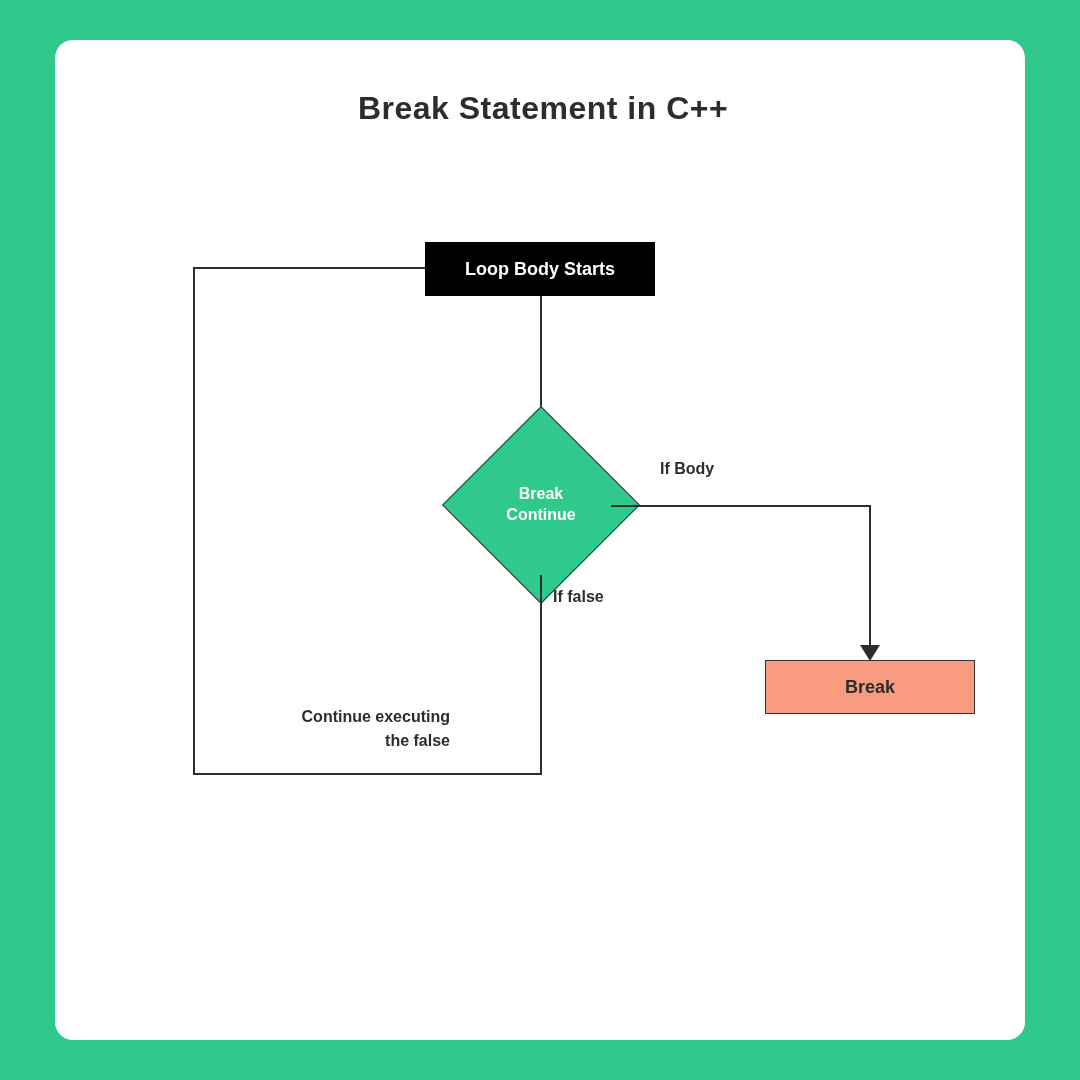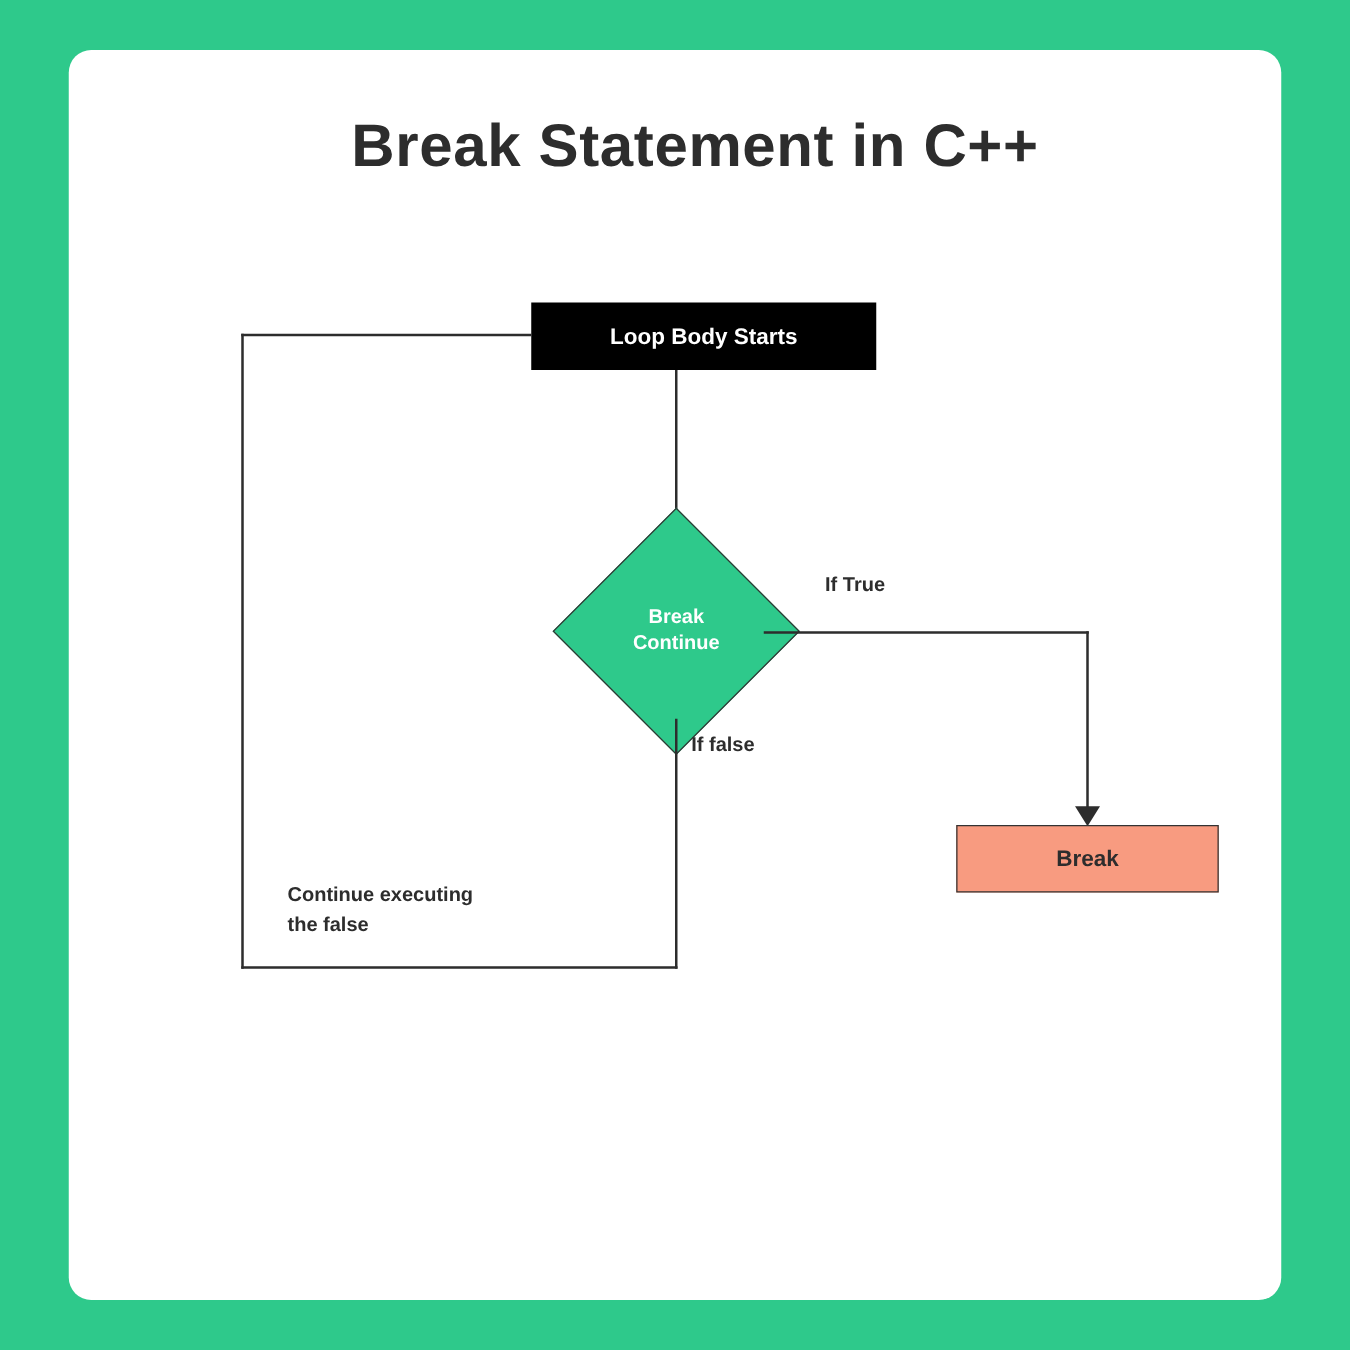--- a/index.html
+++ b/index.html
@@ -15,33 +15,33 @@
     top: 40px;
     left: 55px;
     width: 970px;
     height: 1000px;
     background: #ffffff;
     border-radius: 18px;
   }
   .title {
     position: absolute;
     top: 50px;
-    left: 16px;
+    left: 3px;
     width: 100%;
     text-align: center;
-    font-size: 48px;
+    font-size: 32px;
     font-weight: 700;
     color: #2d2d2d;
     letter-spacing: 0.5px;
   }
   .node-start {
     position: absolute;
     top: 202px;
     left: 370px;
-    width: 276px;
+    width: 230px;
     height: 54px;
     background: #000000;
     color: #ffffff;
     display: flex;
     align-items: center;
     justify-content: center;
     font-size: 18px;
     font-weight: 600;
   }
   .diamond-wrap {
@@ -97,21 +97,21 @@
     position: absolute;
     font-size: 16px;
     font-weight: 600;
     color: #2d2d2d;
   }
   .label-true { top: 420px; left: 605px; }
   .label-false { top: 548px; left: 498px; }
   .label-continue {
     top: 665px;
     left: 175px;
-    text-align: left;
+    text-align: right;
     line-height: 1.5;
     width: 220px;
   }
   
   .line { position: absolute; background: #2d2d2d; }
   
   .l1 { top: 256px; left: 485px; width: 2px; height: 130px; }
   
   .l2 { top: 465px; left: 556px; width: 260px; height: 2px; }
   .l3 { top: 465px; left: 814px; width: 2px; height: 146px; }
@@ -149,21 +149,21 @@
   <div class="arrow arrow-down a1"></div>
 
   <div class="diamond-wrap">
     <div class="diamond"></div>
     <div class="diamond-text">
       <span>Break</span>
       <span>Continue</span>
     </div>
   </div>
 
-  <div class="label label-true">If  True</div>
+  <div class="label label-true">If  Body</div>
   <div class="label label-false">If false</div>
 
   <div class="line l2"></div>
   <div class="line l3"></div>
   <div class="arrow arrow-down a2"></div>
 
   <div class="node-break">
     <span>Break</span>
   </div>
 

